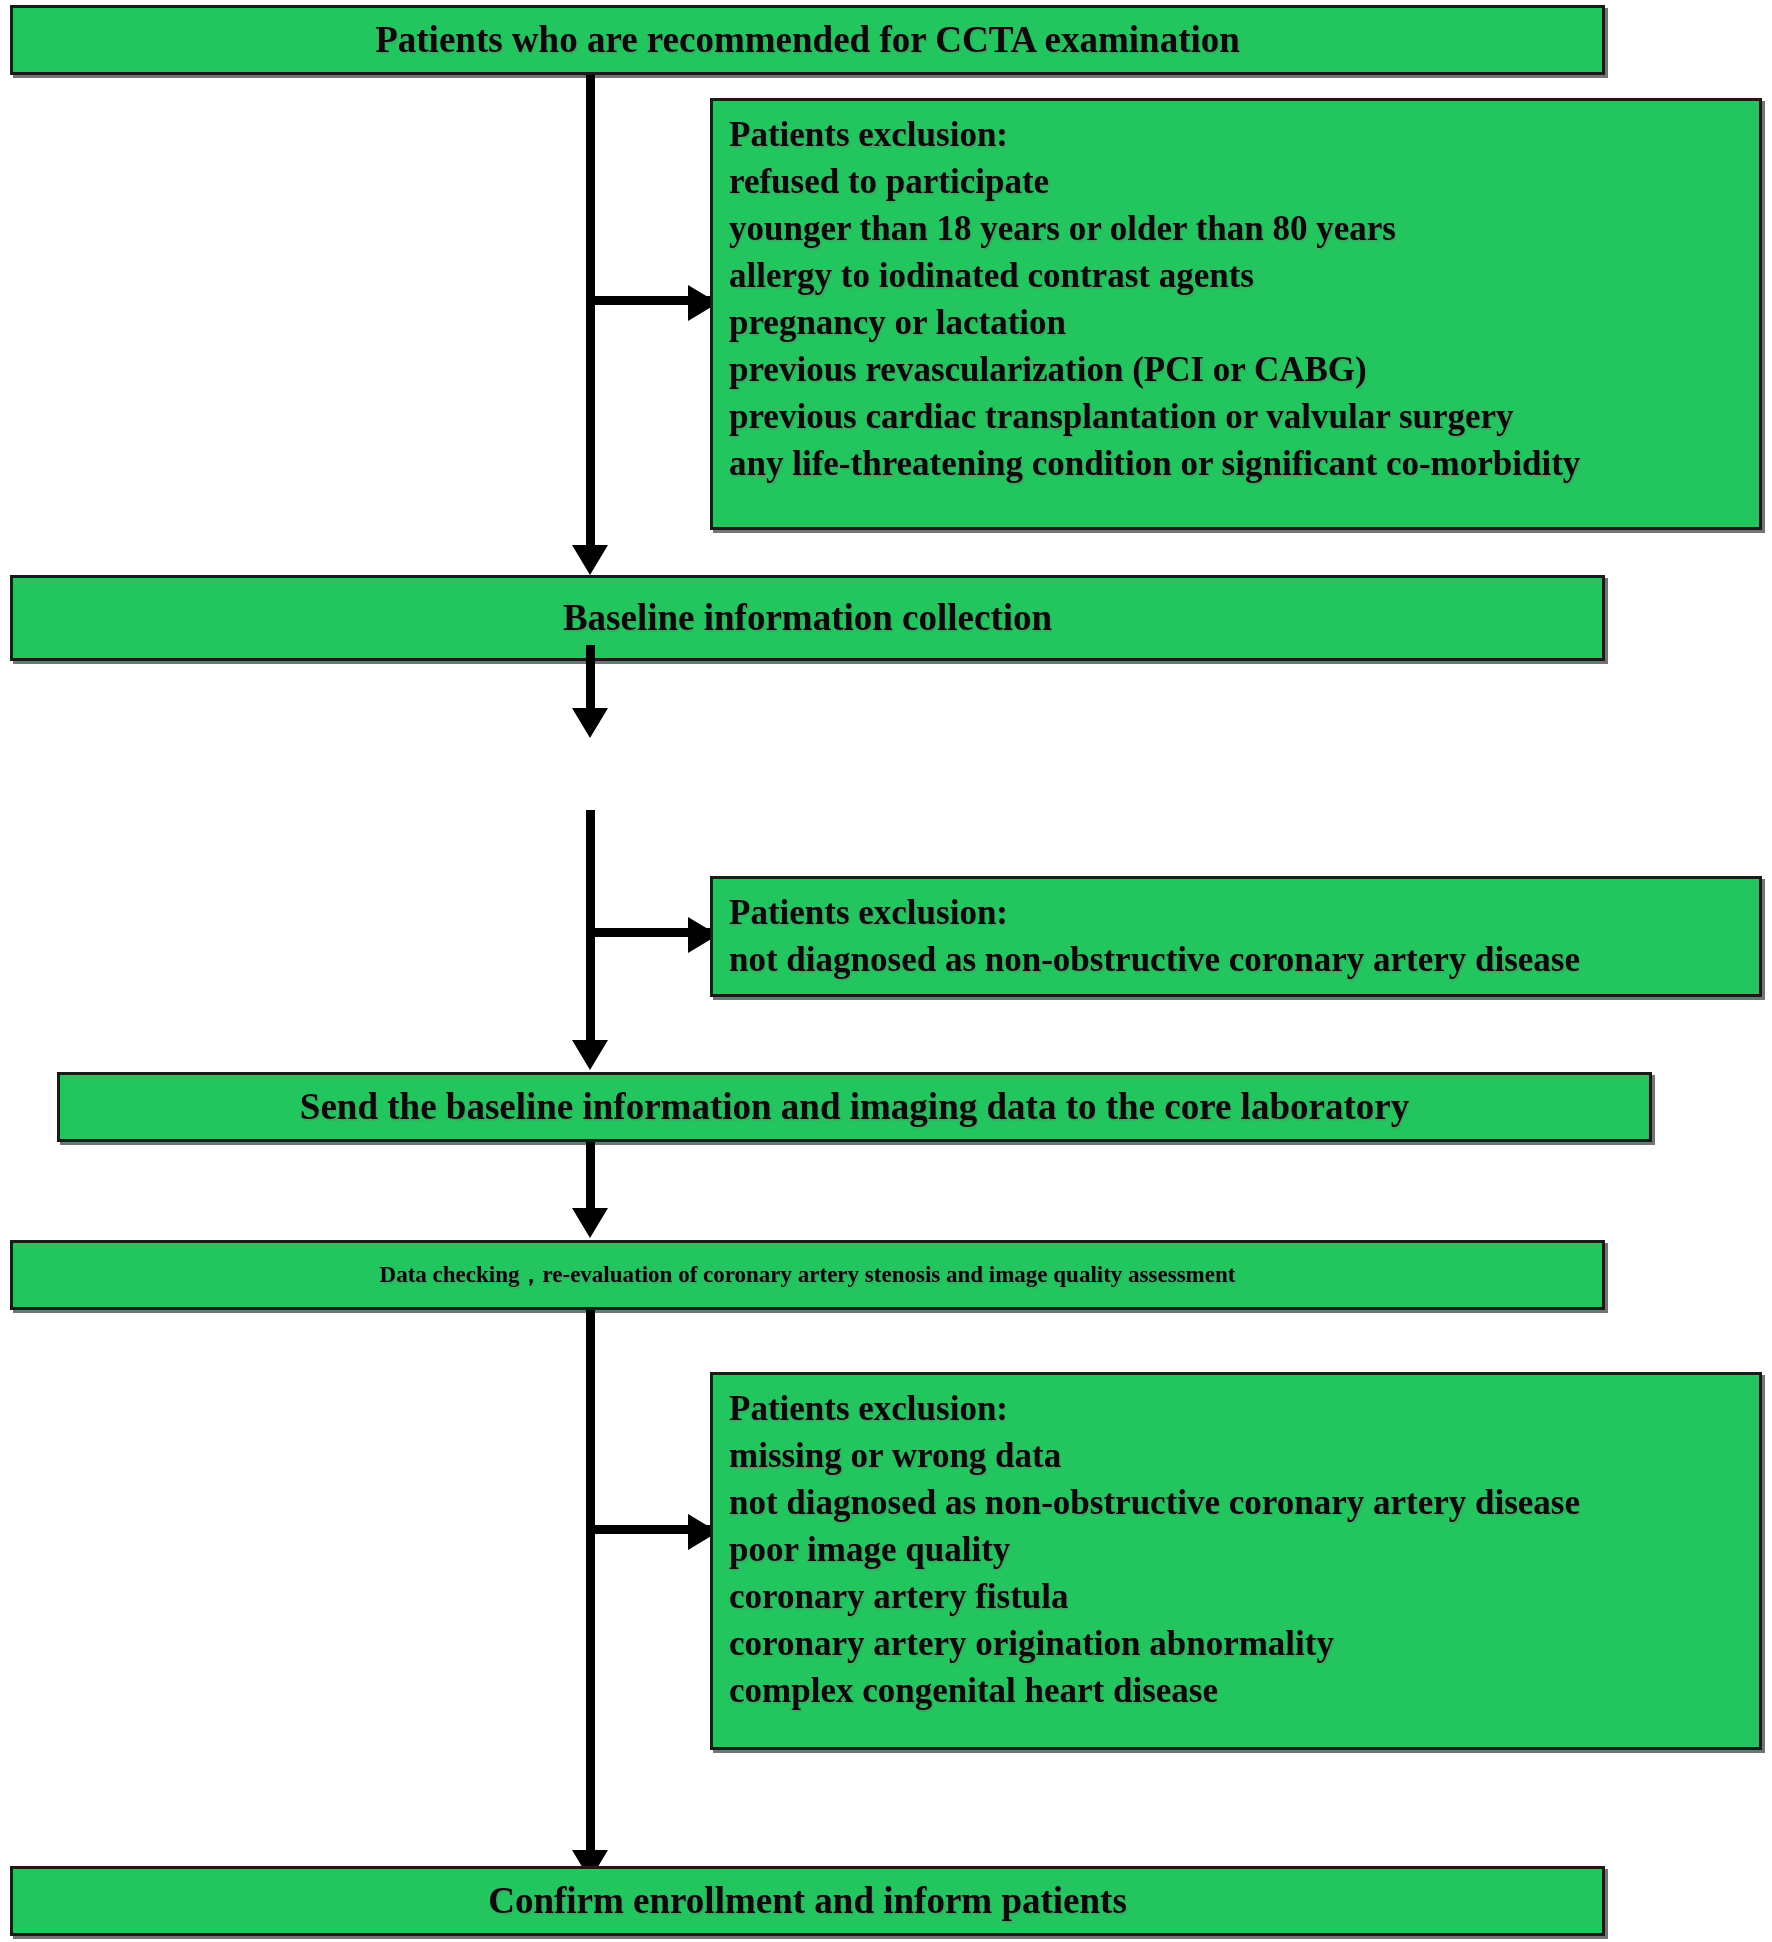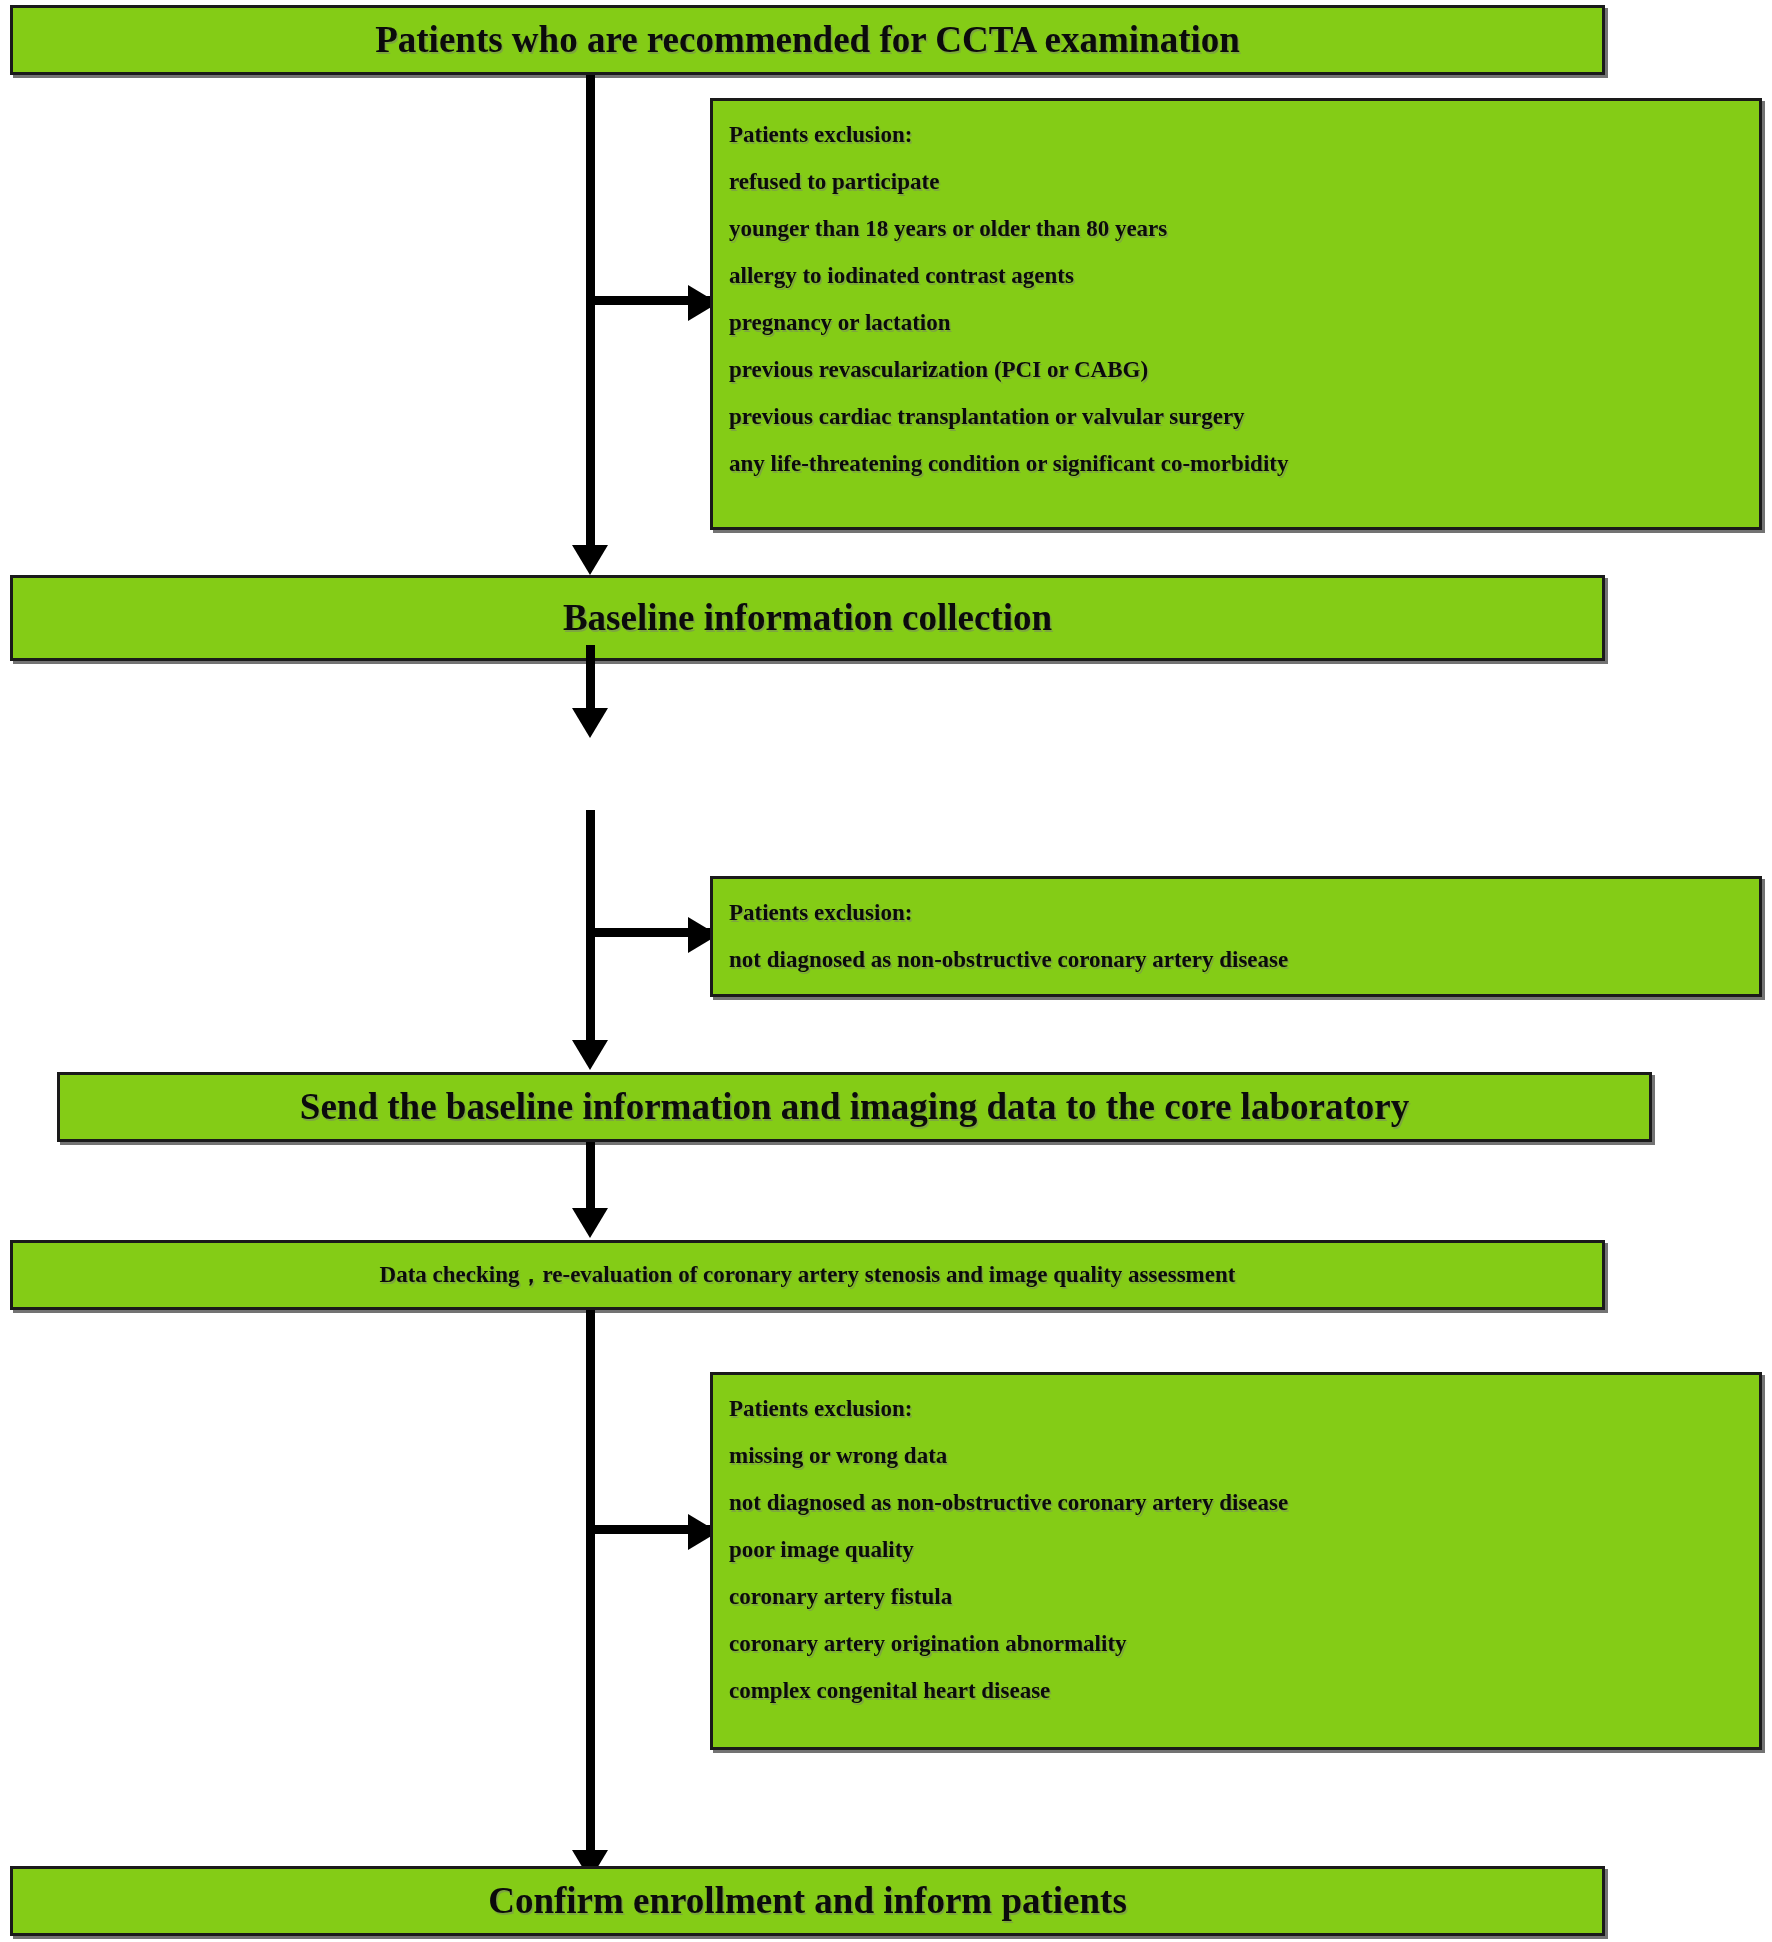--- a/index.html
+++ b/index.html
@@ -14,21 +14,21 @@
     position: relative;
     width: 1772px;
     height: 1942px;
     background: #ffffff;
     overflow: hidden;
   }
 
   
   .box {
     position: absolute;
-    background: #84cc16;
+    background: #22c55e;
     border: 3px solid #1a1a1a;
     box-sizing: border-box;
     box-shadow: 3px 3px 0 rgba(0,0,0,0.55);
   }
   .box.main {
     display: flex;
     align-items: center;
     justify-content: center;
   }
   .box.excl {
@@ -38,21 +38,21 @@
     font-weight: bold;
     font-size: 37px;
     line-height: 1.05;
     color: #0b0b0b;
     text-align: center;
     white-space: nowrap;
     text-shadow: 1.5px 1.5px 0 rgba(120,120,120,0.45);
   }
   .excl-line {
     font-weight: bold;
-    font-size: 23px;
+    font-size: 35px;
     line-height: 47px;
     color: #0b0b0b;
     text-align: left;
     white-space: nowrap;
     text-shadow: 1.5px 1.5px 0 rgba(120,120,120,0.45);
   }
 
   
   .vline {
     position: absolute;

